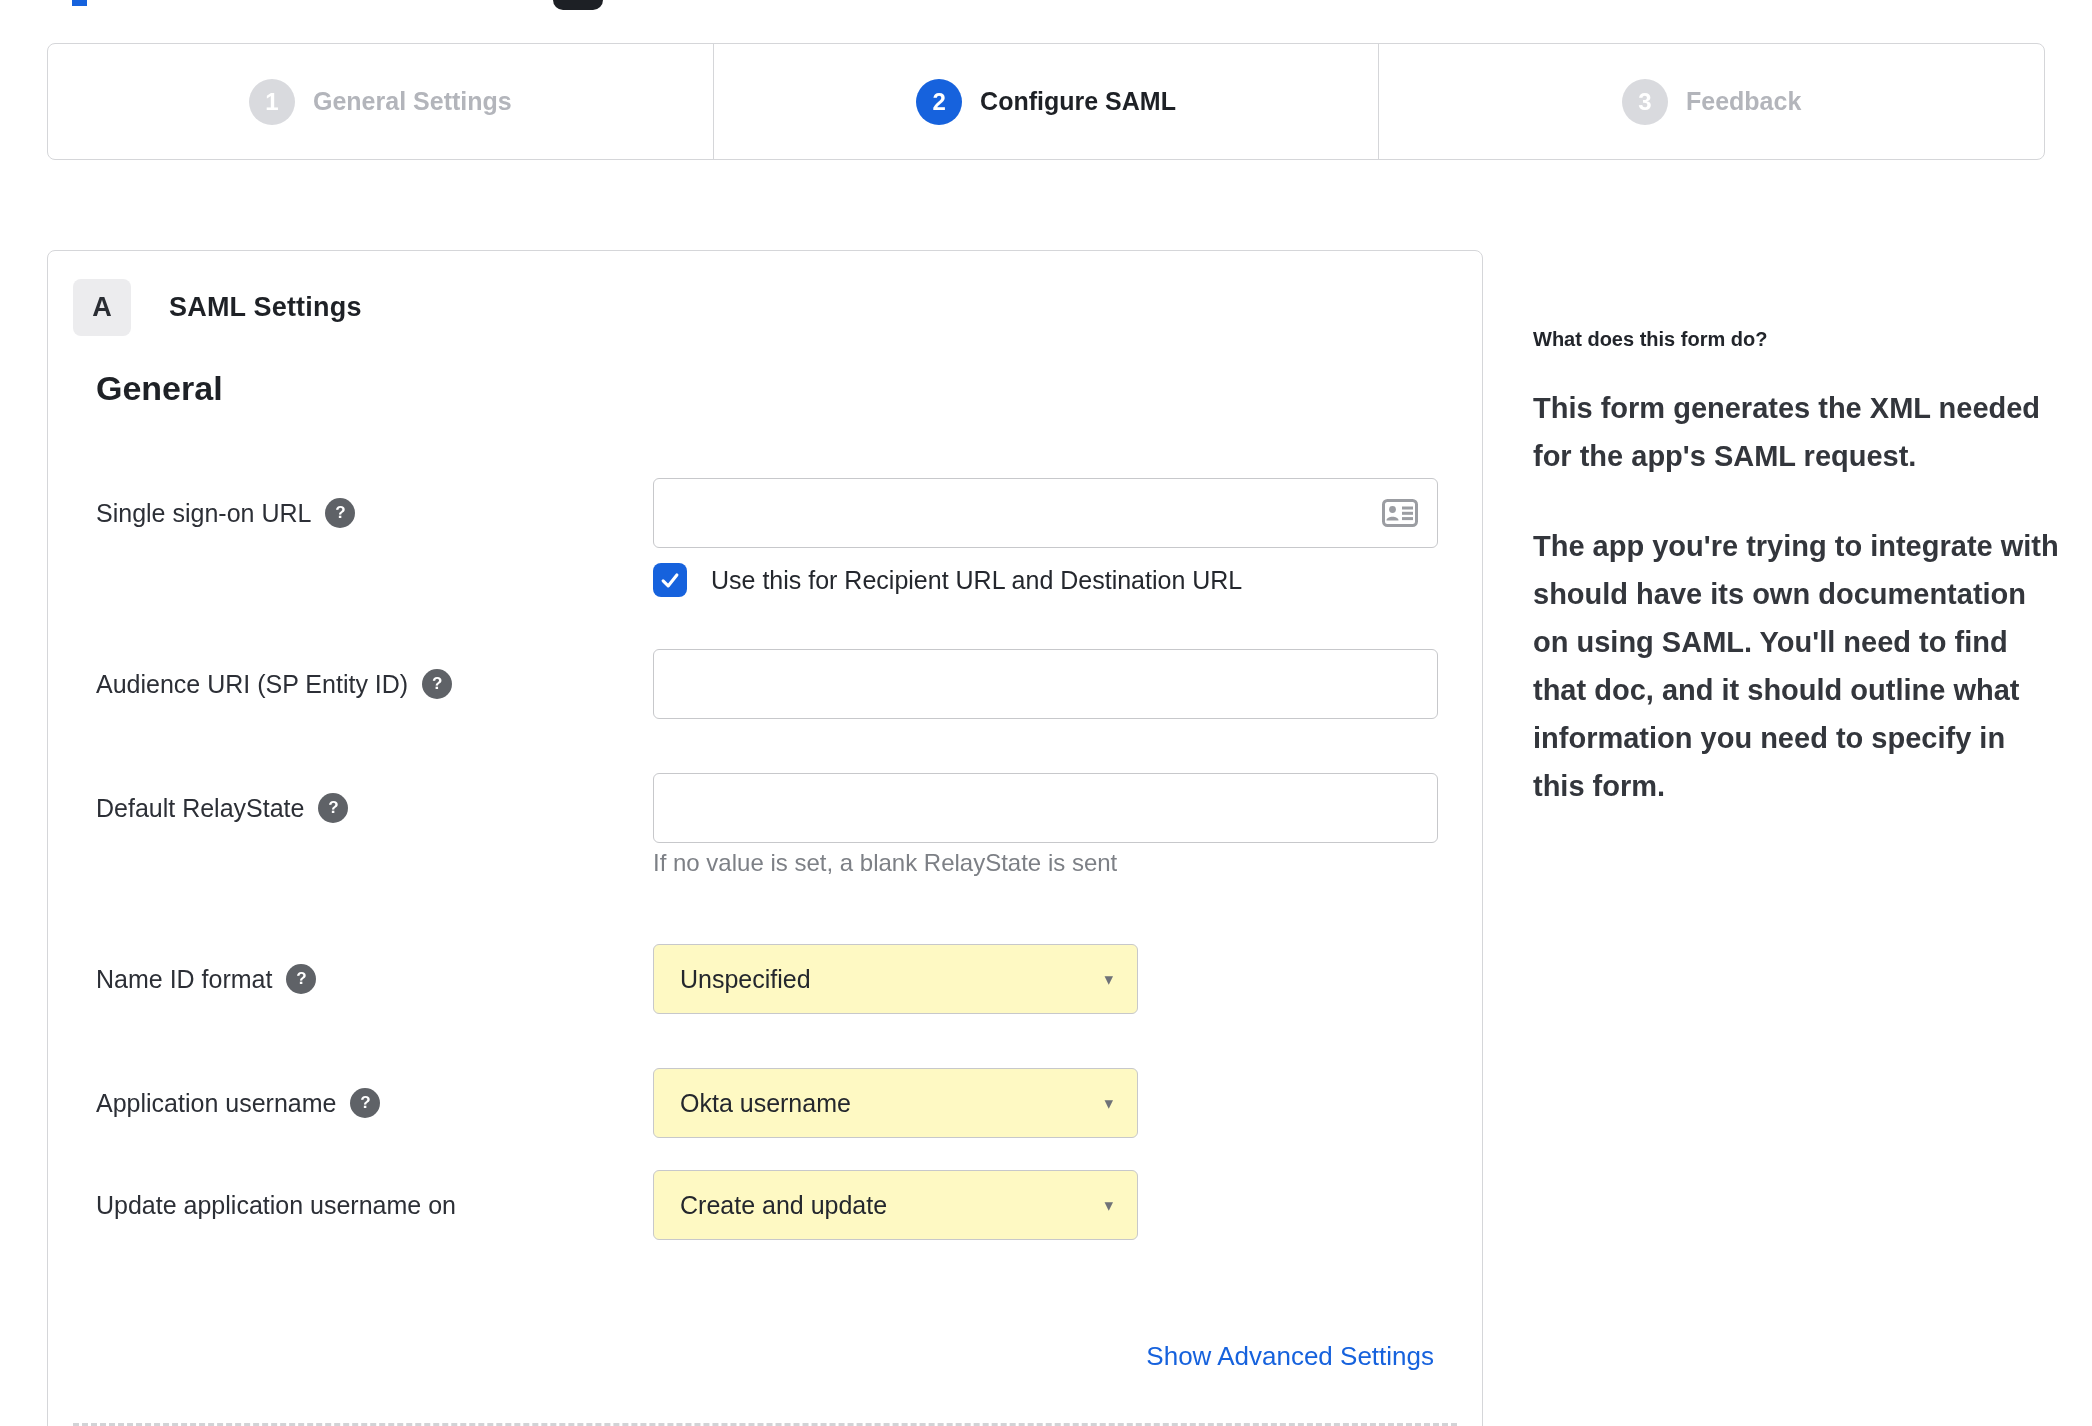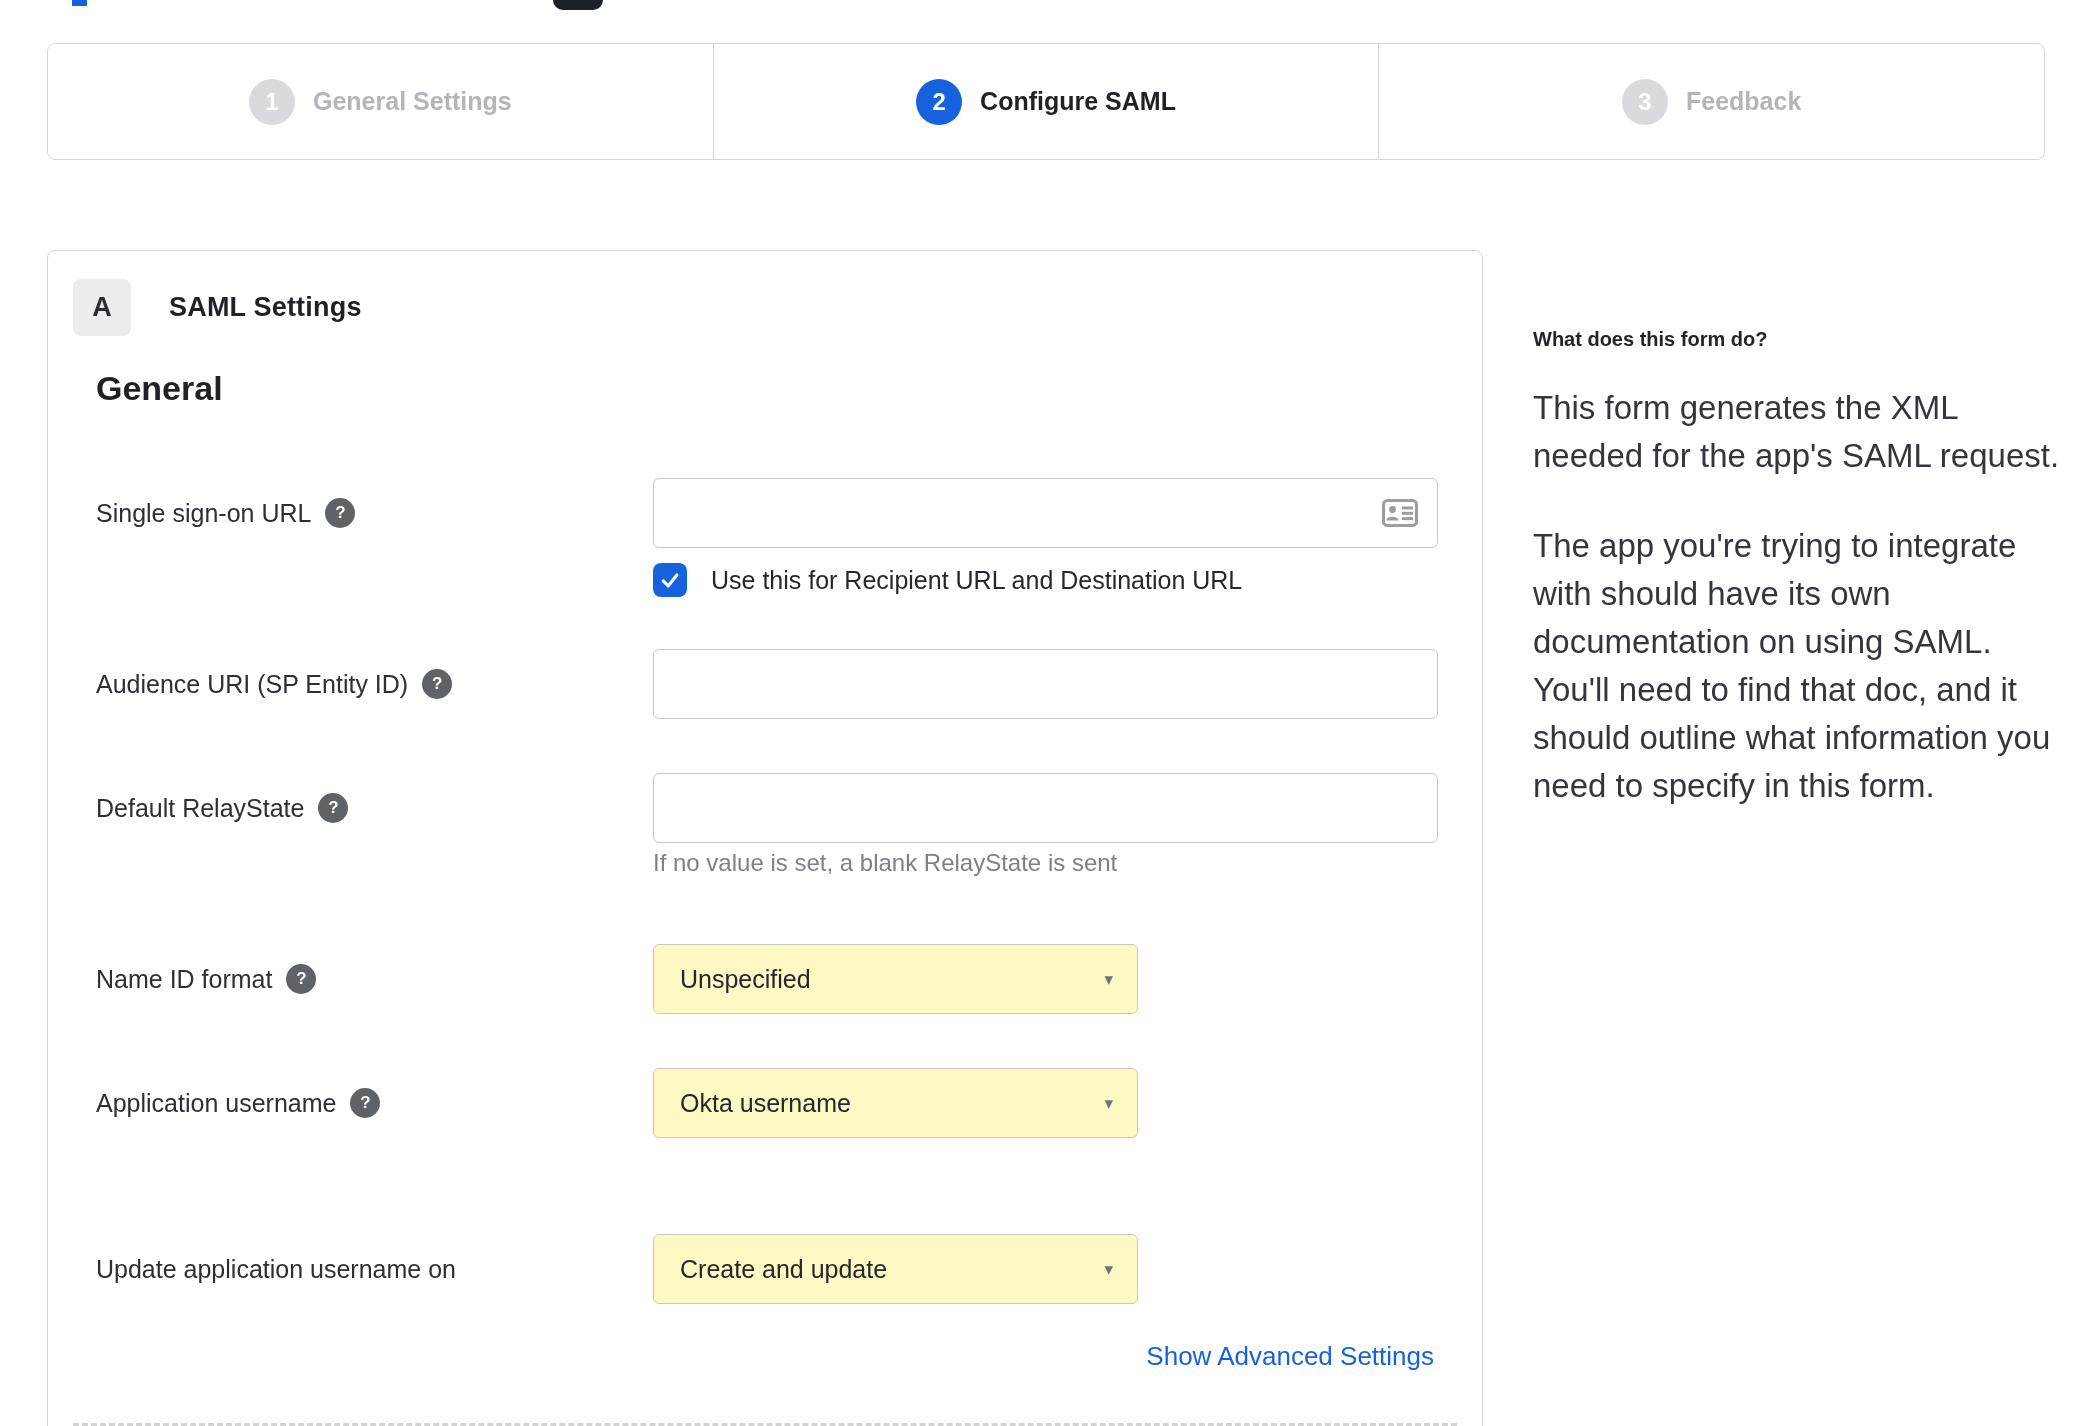--- a/index.html
+++ b/index.html
@@ -60,21 +60,21 @@
   .caret { position:absolute; right:24px; top:50%; transform:translateY(-50%);
            font-size:17px; color:#6f7278; }
 
   .advanced-link { position:absolute; top:1090px; right:48px; font-size:26px; font-weight:normal;
                    color:var(--link_blue); text-decoration:none; cursor:pointer; }
   .dashed-sep { position:absolute; left:25px; right:25px; top:1172px; border-top:3px dashed #d2d3d6; }
 
   
   .sidebar { position:absolute; left:1533px; top:320px; width:528px; }
   .sidebar h3 { font-size:20px; font-weight:bold; color:#22252b; line-height:38px; margin-bottom:26px; }
-  .sidebar p  { font-size:33px; color:#33363c; line-height:48px; margin-bottom:42px; }
+  .sidebar p  { font-size:29px; color:#33363c; line-height:48px; margin-bottom:42px;font-weight:bold; }
 </style>
 </head>
 <body>
 
 <div id="page">
 
   <div class="remnant-blue"></div>
   <div class="remnant-dark"></div>
 
   <nav class="wizard">
@@ -164,21 +164,21 @@
       <div class="lbl">
         <span>Application username</span>
         <span class="help">?</span>
       </div>
       <div class="select" role="listbox">
         <span>Okta username</span>
         <span class="caret">▾</span>
       </div>
     </div>
 
-    <div class="row" style="top:983px;">
+    <div class="row" style="top:919px;">
       <div class="lbl">
         <span>Update application username on</span>
       </div>
       <div class="select" role="listbox">
         <span>Create and update</span>
         <span class="caret">▾</span>
       </div>
     </div>
 
     <a class="advanced-link">Show Advanced Settings</a>

